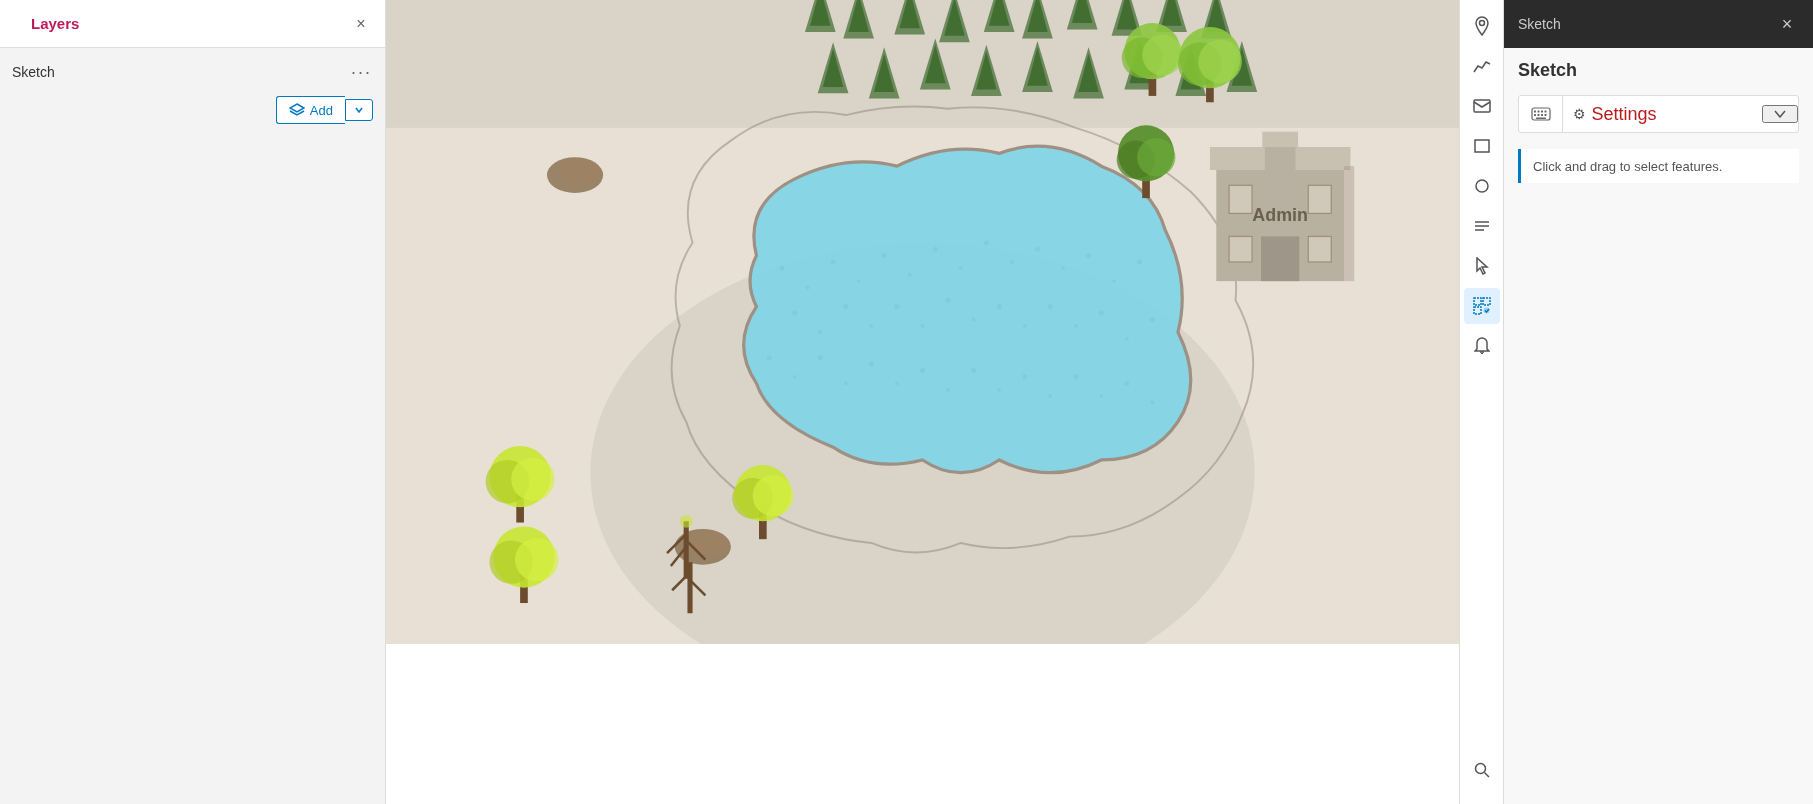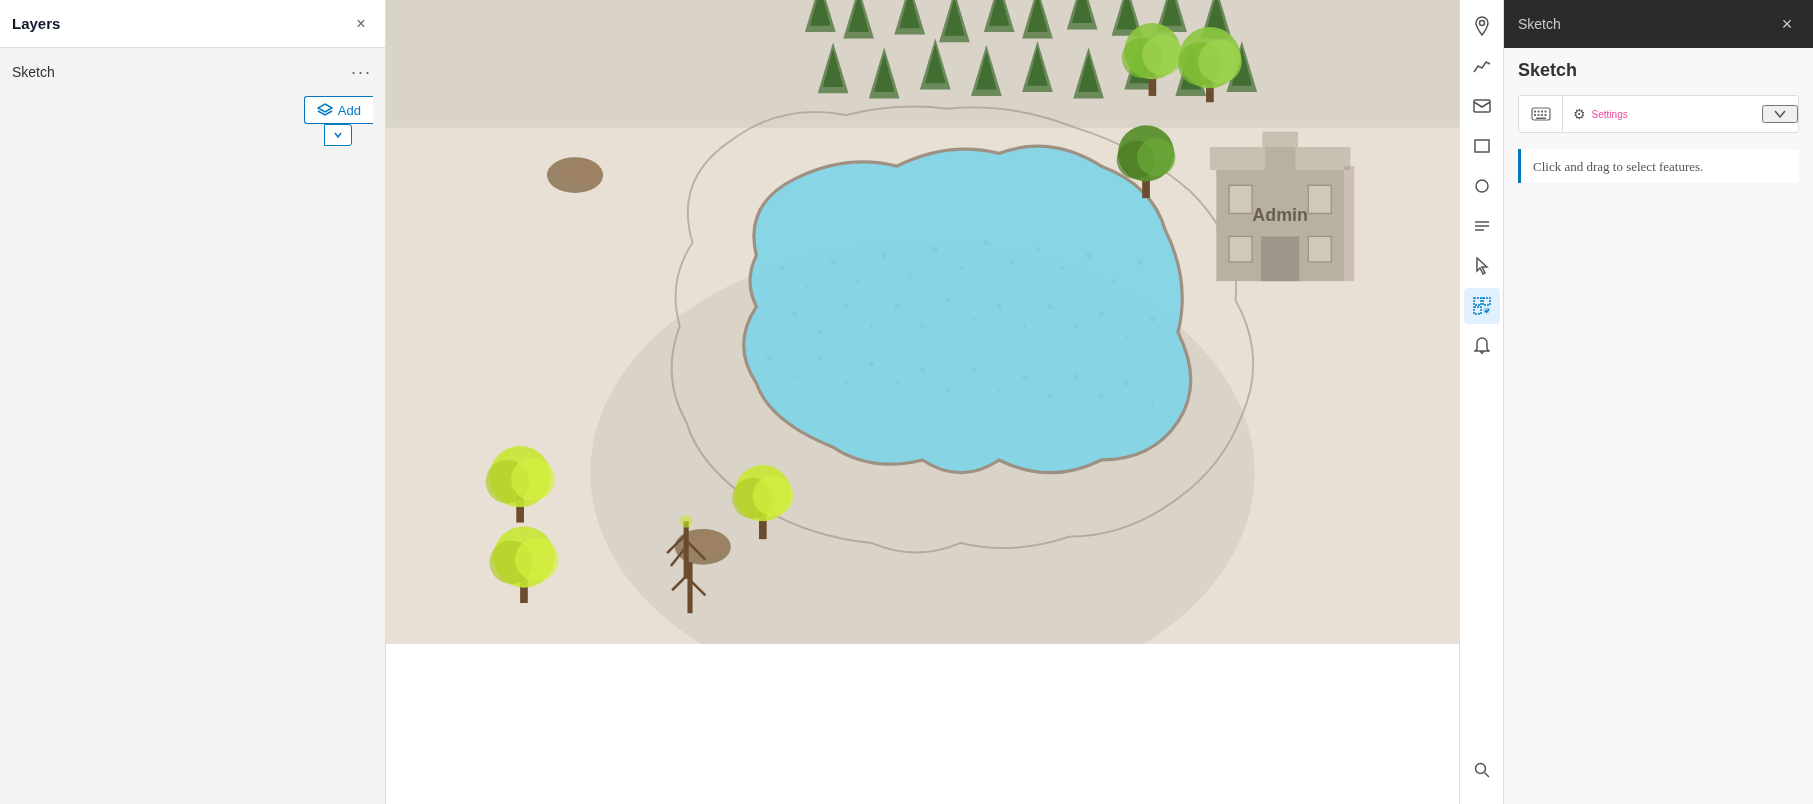--- a/index.html
+++ b/index.html
@@ -20,21 +20,22 @@
       background: #fff;
       border-bottom: 1px solid #ddd;
       display: flex;
       align-items: center;
       padding: 0 12px;
       justify-content: space-between;
     }
     .layers-title {
       font-size: 15px;
       font-weight: 600;
-      color: #0f172a;
+      color: #be185d;
+      margin-left: 19px;
     }
     .layers-close-btn {
       background: none;
       border: none;
       cursor: pointer;
       font-size: 16px;
       color: #666;
       width: 24px;
       height: 24px;
       display: flex;
@@ -68,21 +69,20 @@
       display: flex;
       align-items: center;
       justify-content: center;
       letter-spacing: 1px;
     }
     .add-row {
       display: flex;
       align-items: center;
       gap: 0;
       margin-left: auto;
-      flex-direction: column;
     }
     .add-btn {
       display: flex;
       align-items: center;
       gap: 5px;
       padding: 5px 12px;
       background: #fff;
       border: 1px solid #0079c1;
       border-right: none;
       border-radius: 3px 0 0 3px;
@@ -235,34 +235,33 @@
       display: flex;
       align-items: center;
       gap: 6px;
       padding: 0 10px;
     }
     .settings-gear {
       color: #555;
       font-size: 14px;
     }
     .settings-text {
-      font-size: 10px;
-      color: #ec4899;
+      font-size: 18px;
+      color: #b91c1c;
     }
     .settings-chevron {
       color: #555;
       font-size: 12px;
       padding: 0 10px;
     }
     .hint-box {
       border-left: 3px solid #0079c1;
       padding: 8px 12px;
       background: #fff;
       margin-top: 4px;
-      font-family: Liberation Serif, serif;
     }
     .hint-text {
       font-size: 13px;
       color: #555;
     }
   </style>
 </head>
 <body>
 
 <div class="layers-panel">

